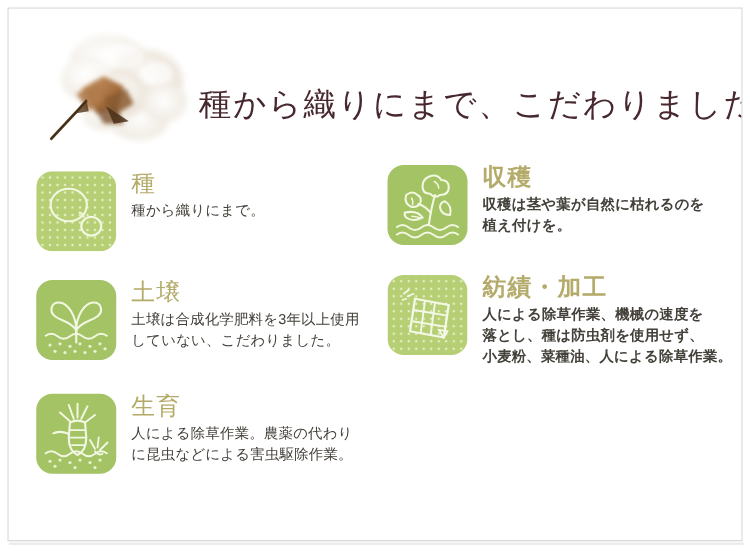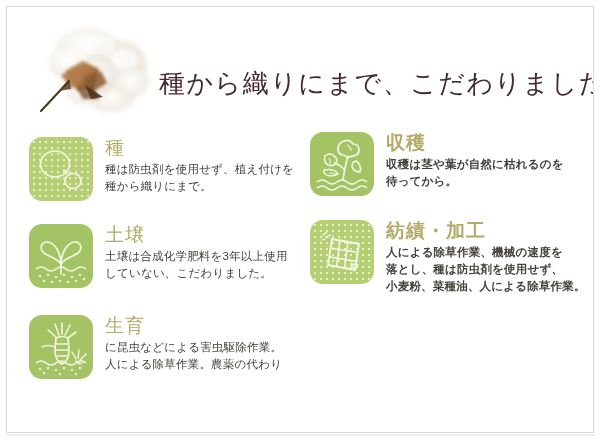--- a/index.html
+++ b/index.html
@@ -239,21 +239,20 @@
           <div class="tile dotted">
             <svg width="64" height="64" viewBox="0 0 64 64" xmlns="http://www.w3.org/2000/svg">
               <ellipse cx="26" cy="27" rx="14.5" ry="13" fill="none" stroke="#f2f7e2" stroke-width="1.7"></ellipse>
               <ellipse cx="44" cy="44" rx="8" ry="7.5" fill="none" stroke="#f2f7e2" stroke-width="1.7"></ellipse>
               <path d="M34 33 a4 4 0 0 1 4 4" fill="none" stroke="#f2f7e2" stroke-width="1.5"></path>
             </svg>
           </div>
           <div class="ftext">
             <div class="fheading">種</div>
             <div class="fbody">
-              <span class="line">種は防虫剤を使用せず、植え付けを</span>
               <span class="line">種から織りにまで。</span>
             </div>
           </div>
         </div>
 
         <div class="feature" style="top:105px;">
           <div class="tile">
             <svg width="64" height="64" viewBox="0 0 64 64" xmlns="http://www.w3.org/2000/svg">
               <path d="M32 40 C32 30 26 18 18 18 C12 18 10 25 15 29 C20 33 27 33 32 40 Z" fill="none" stroke="#f2f7e2" stroke-width="1.7"></path>
               <path d="M32 40 C32 30 38 18 46 18 C52 18 54 25 49 29 C44 33 37 33 32 40 Z" fill="none" stroke="#f2f7e2" stroke-width="1.7"></path>
@@ -317,22 +316,22 @@
                   <circle cx="51" cy="53" r="1.3"></circle>
                 <circle cx="15" cy="58" r="1.3"></circle>
                   <circle cx="31" cy="59" r="1.3"></circle>
                 <circle cx="47" cy="59" r="1.3"></circle>
               </g>
             </svg>
           </div>
           <div class="ftext">
             <div class="fheading">生育</div>
             <div class="fbody">
+              <span class="line">人による除草作業。農薬の代わり</span>
               <span class="line">に昆虫などによる害虫駆除作業。</span>
-              <span class="line">人による除草作業。農薬の代わり</span>
             </div>
           </div>
         </div>
 
       </div>
 
       <div class="col col-right">
 
         <div class="feature" style="top:13px;">
           <div class="tile">
@@ -352,21 +351,21 @@
               <path d="M19 41 q5 0 8 2" fill="none" stroke="#f2f7e2" stroke-width="1.1"></path>
 
               <path d="M7 50 q5 -4 10 0 t10 0 t10 0 t10 0 t10 0" fill="none" stroke="#f2f7e2" stroke-width="1.6"></path>
               <path d="M7 56 q5 -4 10 0 t10 0 t10 0 t10 0 t10 0" fill="none" stroke="#f2f7e2" stroke-width="1.6"></path>
             </svg>
           </div>
           <div class="ftext">
             <div class="fheading">収穫</div>
             <div class="fbody">
               <span class="line">収穫は茎や葉が自然に枯れるのを</span>
-              <span class="line">待ってから。</span>
+              <span class="line">植え付けを。</span>
             </div>
           </div>
         </div>
 
         <div class="feature" style="top:101px;">
           <div class="tile dotted">
             <svg width="64" height="64" viewBox="0 0 64 64" xmlns="http://www.w3.org/2000/svg">
 
               <path d="M22 19 L49 24 L45 50 L18 45 Z" fill="none" stroke="#f4f8e8" stroke-width="1.8" stroke-linejoin="round"></path>
 

